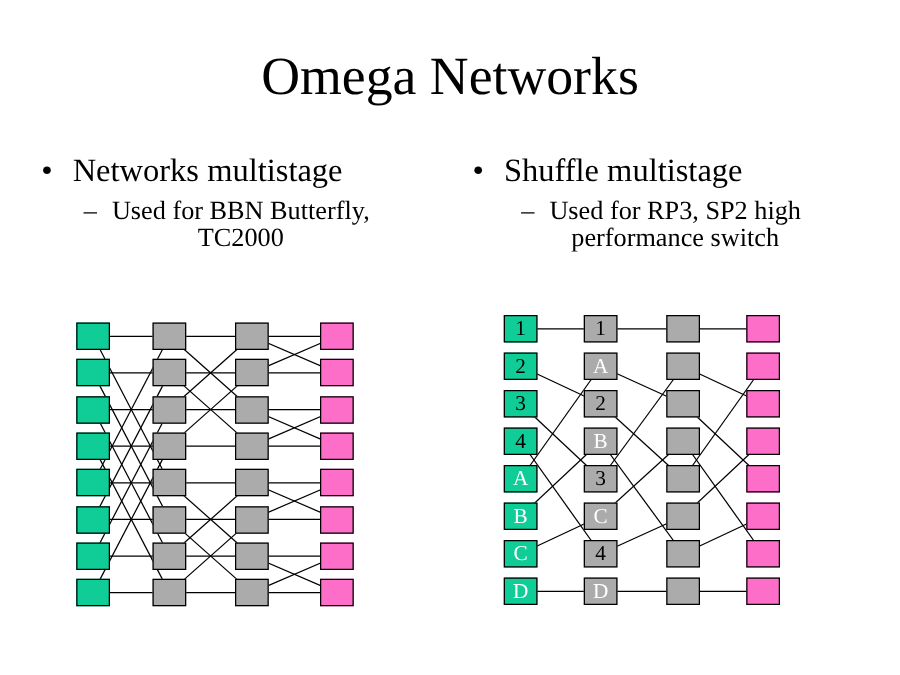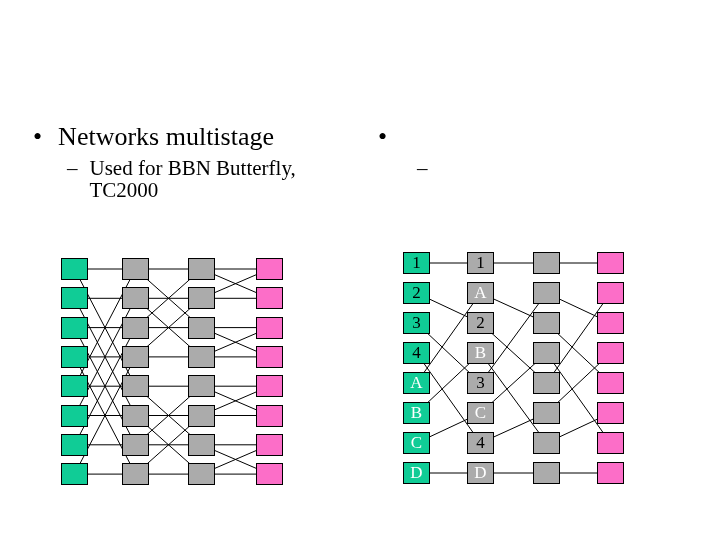--- a/index.html
+++ b/index.html
@@ -12,55 +12,59 @@
     position:absolute;left:0;right:0;top:40px;text-align:center;
     font-size:43px;line-height:43px;font-weight:400;margin:0;
   }
   .bullet-line{position:absolute;display:flex;}
   .b-head{font-size:26px;line-height:26px;gap:16px;}
   .b-sub{font-size:21px;line-height:22px;gap:12px;}
   .b-head-left{left:33px;top:124px;}
   .b-head-right{left:378px;top:124px;}
   .b-sub-left{left:67px;top:157px;}
   .b-sub-right{left:417px;top:157px;}
-  .sub-text{white-space:pre-line;max-width:215px;}
+  .sub-text{white-space:pre-line;max-width:215px;text-align:center;}
   .marker{flex:0 0 auto;}
   #wires{position:absolute;left:0;top:0;width:720px;height:540px;}
   .node{
     position:absolute;border:1px solid #000;box-sizing:border-box;
     font-size:17px;line-height:19px;text-align:center;overflow:hidden;
   }
   .footer{
     position:absolute;left:0;right:0;top:496px;text-align:center;
     font-size:13px;line-height:14px;
   }
 </style>
 </head>
 <body>
 
 <div class="slide">
 
+  <h1 class="title">Omega Networks</h1>
 
   <div class="bullet-line b-head b-head-left">
     <span class="marker">•</span>
     <span>Networks multistage</span>
   </div>
 
   <div class="bullet-line b-sub b-sub-left">
     <span class="marker">–</span>
     <span class="sub-text">Used for BBN Butterfly,
 TC2000</span>
   </div>
 
   <div class="bullet-line b-head b-head-right">
     <span class="marker">•</span>
+    <span>Shuffle multistage</span>
   </div>
 
   <div class="bullet-line b-sub b-sub-right">
     <span class="marker">–</span>
+    <span class="sub-text">Used for RP3, SP2 high
+performance switch</span>
   </div>
 
   <svg id="wires" viewBox="0 0 720 540">
       <line x1="74.5" y1="269" x2="135.5" y2="269" stroke="#000000" stroke-width="1"></line>
       <line x1="74.5" y1="298.3" x2="135.5" y2="298.3" stroke="#000000" stroke-width="1"></line>
       <line x1="74.5" y1="327.6" x2="135.5" y2="327.6" stroke="#000000" stroke-width="1"></line>
       <line x1="74.5" y1="356.9" x2="135.5" y2="356.9" stroke="#000000" stroke-width="1"></line>
       <line x1="74.5" y1="386.2" x2="135.5" y2="386.2" stroke="#000000" stroke-width="1"></line>
       <line x1="74.5" y1="415.5" x2="135.5" y2="415.5" stroke="#000000" stroke-width="1"></line>
       <line x1="74.5" y1="444.8" x2="135.5" y2="444.8" stroke="#000000" stroke-width="1"></line>

